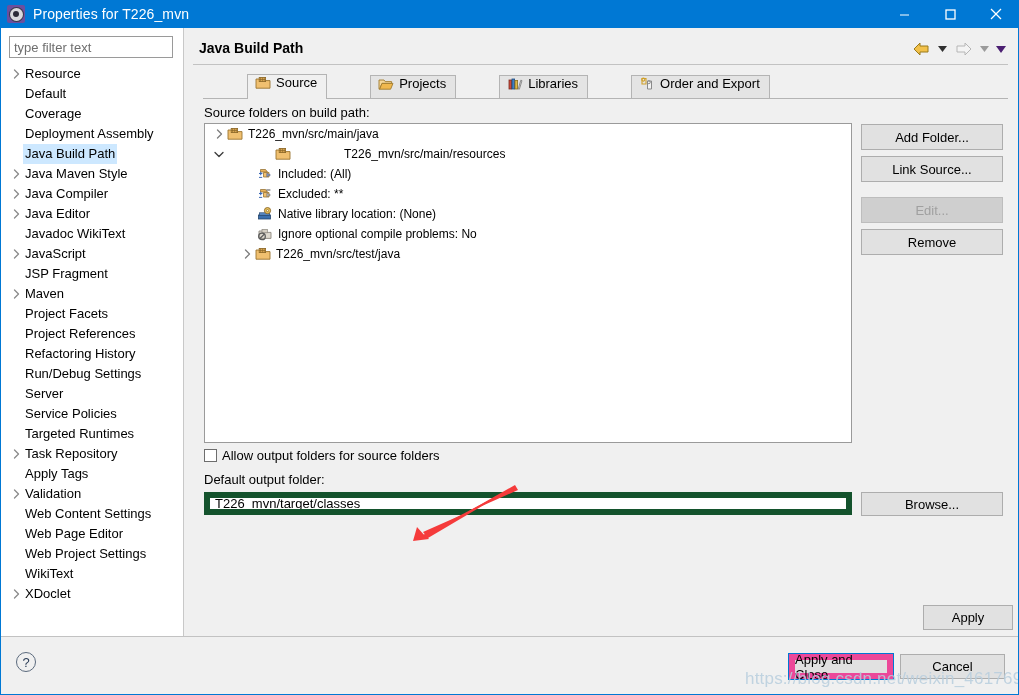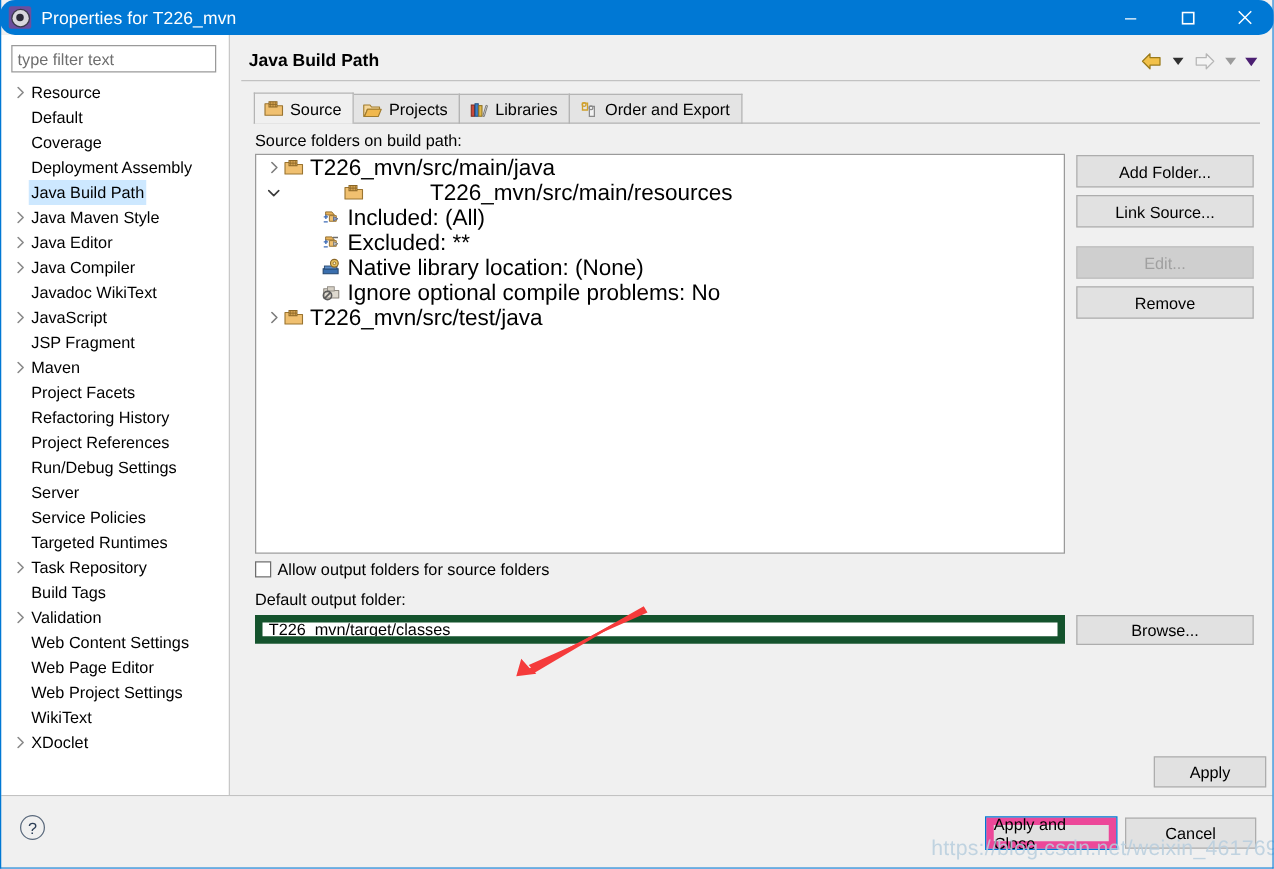--- a/index.html
+++ b/index.html
@@ -16,21 +16,21 @@
     width: 1019px; height: 695px;
     background: #f0f0f0;
     box-sizing: border-box;
   }
 
   
   #titlebar {
     position: absolute; left: 0; top: 0;
     width: 1019px; height: 28px;
     background: #0078d4;
-    display: flex; align-items: center; border-radius: 12px;
+    display: flex; align-items: center;
   }
   #title-icon {
     width: 18px; height: 18px;
     margin-left: 7px; margin-right: 8px;
     position: relative;
     background: #6b4f9e;
     border-radius: 2px;
     display: flex; align-items: center; justify-content: center;
   }
   #title-icon .gear-outer {
@@ -142,29 +142,30 @@
   }
 
   
   #tabs {
     position: absolute; left: 18px; top: 46px;
     height: 25px;
     display: flex; align-items: flex-end;
   }
   .tab {
     height: 24px;
-    display: flex; align-items: center;
+    display: flex; align-items: flex-start;
     padding: 0 9px 0 7px;
     box-sizing: border-box;
     font-size: 13px;
     border: 1px solid #b4b4b4;
     border-bottom: none;
     background: #e4e4e4;
     margin-right: -1px;
     position: relative;
+    margin-left: 44px;
   }
   .tab.active {
     background: #f0f0f0;
     height: 25px;
     z-index: 2;
   }
   .tab-icon {
     width: 16px; height: 16px;
     margin-right: 5px;
     position: relative;
@@ -187,21 +188,21 @@
     width: 648px; height: 320px;
     background: #ffffff;
     border: 1px solid #9a9a9a;
     box-sizing: border-box;
     overflow: hidden;
   }
   .src-row {
     height: 20px;
     display: flex; align-items: center;
     white-space: nowrap;
-    font-size: 18px;
+    font-size: 12px;
   }
   .src-arrow {
     width: 16px; min-width: 16px;
     display: flex; align-items: center; justify-content: center;
     color: #7d7d7d;
   }
   .src-icon {
     width: 16px; height: 16px; min-width: 16px;
     margin-right: 5px;
     position: relative;
@@ -417,31 +418,31 @@
             </svg>
           </span>
           <span class="tree-label">Java Maven Style</span>
         </div>
         <div class="tree-item">
           <span class="tree-arrow">
             <svg width="7" height="10" viewBox="0 0 7 10">
               <path d="M1.5 1 L5.5 5 L1.5 9" fill="none" stroke="#8a8a8a" stroke-width="1.3" stroke-linecap="round" stroke-linejoin="round"></path>
             </svg>
           </span>
+          <span class="tree-label">Java Compiler</span>
+        </div>
+        <div class="tree-item">
+          <span class="tree-arrow">
+            <svg width="7" height="10" viewBox="0 0 7 10">
+              <path d="M1.5 1 L5.5 5 L1.5 9" fill="none" stroke="#8a8a8a" stroke-width="1.3" stroke-linecap="round" stroke-linejoin="round"></path>
+            </svg>
+          </span>
           <span class="tree-label">Java Editor</span>
         </div>
         <div class="tree-item">
-          <span class="tree-arrow">
-            <svg width="7" height="10" viewBox="0 0 7 10">
-              <path d="M1.5 1 L5.5 5 L1.5 9" fill="none" stroke="#8a8a8a" stroke-width="1.3" stroke-linecap="round" stroke-linejoin="round"></path>
-            </svg>
-          </span>
-          <span class="tree-label">Java Compiler</span>
-        </div>
-        <div class="tree-item">
           <span class="tree-arrow"></span>
           <span class="tree-label">Javadoc WikiText</span>
         </div>
         <div class="tree-item">
           <span class="tree-arrow">
             <svg width="7" height="10" viewBox="0 0 7 10">
               <path d="M1.5 1 L5.5 5 L1.5 9" fill="none" stroke="#8a8a8a" stroke-width="1.3" stroke-linecap="round" stroke-linejoin="round"></path>
             </svg>
           </span>
           <span class="tree-label">JavaScript</span>
@@ -457,28 +458,28 @@
             </svg>
           </span>
           <span class="tree-label">Maven</span>
         </div>
         <div class="tree-item">
           <span class="tree-arrow"></span>
           <span class="tree-label">Project Facets</span>
         </div>
         <div class="tree-item">
           <span class="tree-arrow"></span>
+          <span class="tree-label">Project References</span>
+        </div>
+        <div class="tree-item">
+          <span class="tree-arrow"></span>
           <span class="tree-label">Refactoring History</span>
         </div>
         <div class="tree-item">
           <span class="tree-arrow"></span>
-          <span class="tree-label">Project References</span>
-        </div>
-        <div class="tree-item">
-          <span class="tree-arrow"></span>
           <span class="tree-label">Run/Debug Settings</span>
         </div>
         <div class="tree-item">
           <span class="tree-arrow"></span>
           <span class="tree-label">Server</span>
         </div>
         <div class="tree-item">
           <span class="tree-arrow"></span>
           <span class="tree-label">Service Policies</span>
         </div>
@@ -489,21 +490,21 @@
         <div class="tree-item">
           <span class="tree-arrow">
             <svg width="7" height="10" viewBox="0 0 7 10">
               <path d="M1.5 1 L5.5 5 L1.5 9" fill="none" stroke="#8a8a8a" stroke-width="1.3" stroke-linecap="round" stroke-linejoin="round"></path>
             </svg>
           </span>
           <span class="tree-label">Task Repository</span>
         </div>
         <div class="tree-item">
           <span class="tree-arrow"></span>
-          <span class="tree-label">Build Tags</span>
+          <span class="tree-label">Apply Tags</span>
         </div>
         <div class="tree-item">
           <span class="tree-arrow">
             <svg width="7" height="10" viewBox="0 0 7 10">
               <path d="M1.5 1 L5.5 5 L1.5 9" fill="none" stroke="#8a8a8a" stroke-width="1.3" stroke-linecap="round" stroke-linejoin="round"></path>
             </svg>
           </span>
           <span class="tree-label">Validation</span>
         </div>
         <div class="tree-item">
@@ -679,21 +680,21 @@
         <div class="src-row" style="padding-left: 36px;">
           <span class="src-arrow"></span>
           <span class="src-icon"><svg width="16" height="16" viewBox="0 0 16 16">
               <path d="M2 5 L6.4 5 L7.6 6.4 L14 6.4 L14 12.4 L2 12.4 Z" fill="#ded9cf" stroke="#8d8880" stroke-width="0.9" stroke-linejoin="round"></path>
               <rect x="5" y="3.4" width="5.4" height="3.4" fill="#d5cfc4" stroke="#8d8880" stroke-width="0.7"></rect>
               <circle cx="5" cy="10.4" r="3.3" fill="none" stroke="#5a5a5a" stroke-width="1.3"></circle>
               <line x1="2.7" y1="12.7" x2="7.3" y2="8.1" stroke="#5a5a5a" stroke-width="1.3"></line>
             </svg></span>
           <span class="src-label">Ignore optional compile problems: No</span>
         </div>
-        <div class="src-row" style="padding-left: 6px;">
+        <div class="src-row" style="padding-left: 6px; margin-left: 28px;">
           <span class="src-arrow">
             <svg width="7" height="10" viewBox="0 0 7 10">
               <path d="M1.5 1 L5.5 5 L1.5 9" fill="none" stroke="#7d7d7d" stroke-width="1.3" stroke-linecap="round" stroke-linejoin="round"></path>
             </svg>
           </span>
           <span class="src-icon"><svg width="16" height="16" viewBox="0 0 16 16">
               <path d="M1 4 L6 4 L7.2 5.6 L15 5.6 L15 13.2 L1 13.2 Z" fill="#f0c070" stroke="#9a7430" stroke-width="0.9" stroke-linejoin="round"></path>
               <rect x="4.2" y="2.4" width="6.4" height="4.2" fill="#e8b35c" stroke="#8a6626" stroke-width="0.8"></rect>
               <line x1="5.6" y1="2.4" x2="5.6" y2="6.6" stroke="#8a6626" stroke-width="0.7"></line>
               <line x1="7.4" y1="2.4" x2="7.4" y2="6.6" stroke="#8a6626" stroke-width="0.7"></line>

